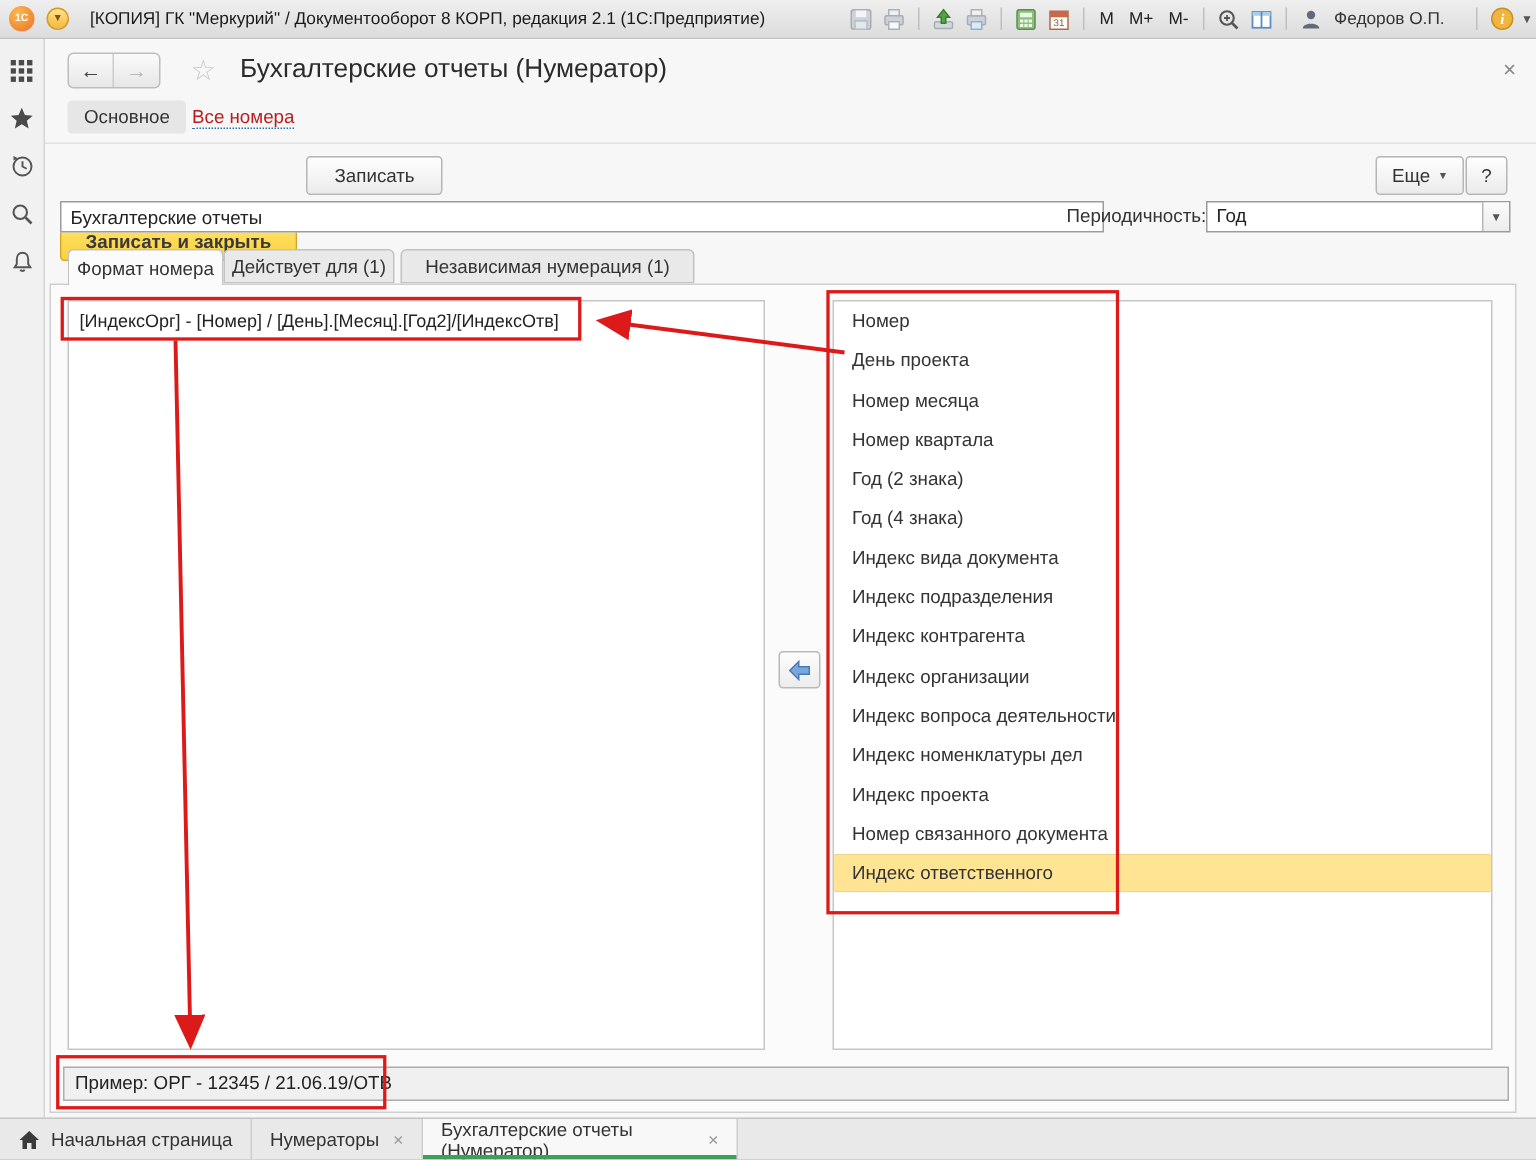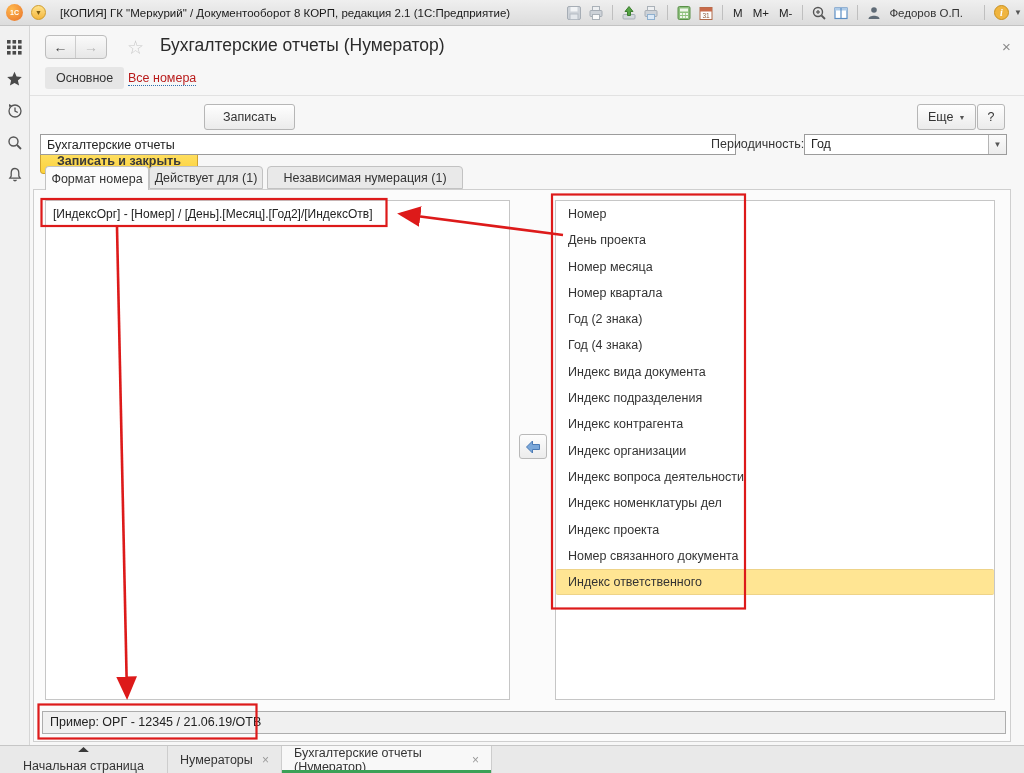--- a/index.html
+++ b/index.html
@@ -96,21 +96,21 @@
 
   #example-field { position:absolute; left:12px; top:685px; width:964px; height:23px;
     background:#f0f0f0; border:1px solid #adadad; font-size:12.5px; color:#222;
     line-height:21px; padding-left:7px; z-index:4; }
 
   
   #taskbar { position:absolute; left:0; top:745px; width:1024px; height:28px;
     background:#e9e9e9; border-top:1px solid #c6c6c6; display:flex; }
   .ttab { display:flex; align-items:center; gap:7px; padding:0 12px; font-size:12.5px;
     color:#333; border-right:1px solid #cdcdcd; position:relative; }
-  #ttab-0 { width:168px;flex-direction:column; }
+  #ttab-0 { width:168px; }
   #ttab-1 { width:114px; }
   #ttab-2 { width:210px; background:#f8f8f8; }
   #ttab-2::after { content:""; position:absolute; left:0; bottom:0; width:100%; height:3px;
     background:#3ba157; }
   .tclose { color:#9a9a9a; font-size:12px; margin-left:auto; }
 
   
   #annotations { position:absolute; left:0; top:0; width:1024px; height:773px;
     pointer-events:none; z-index:60; }
 </style>

